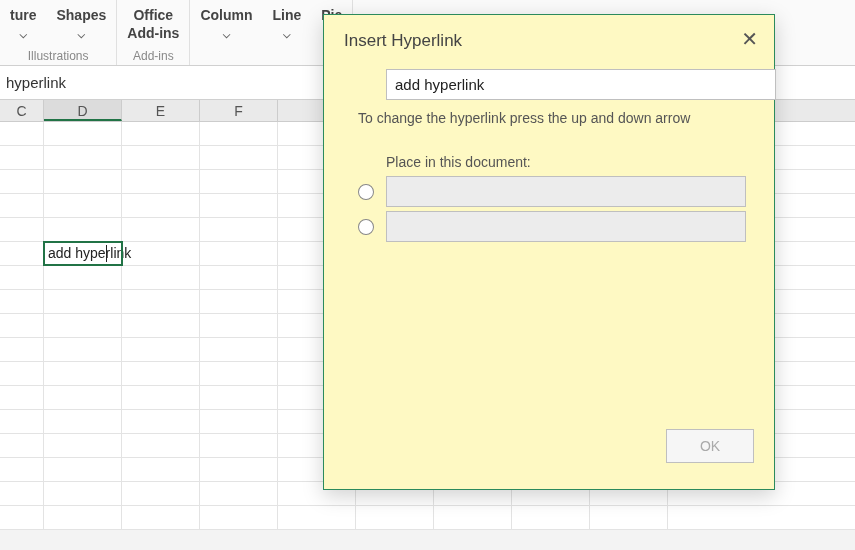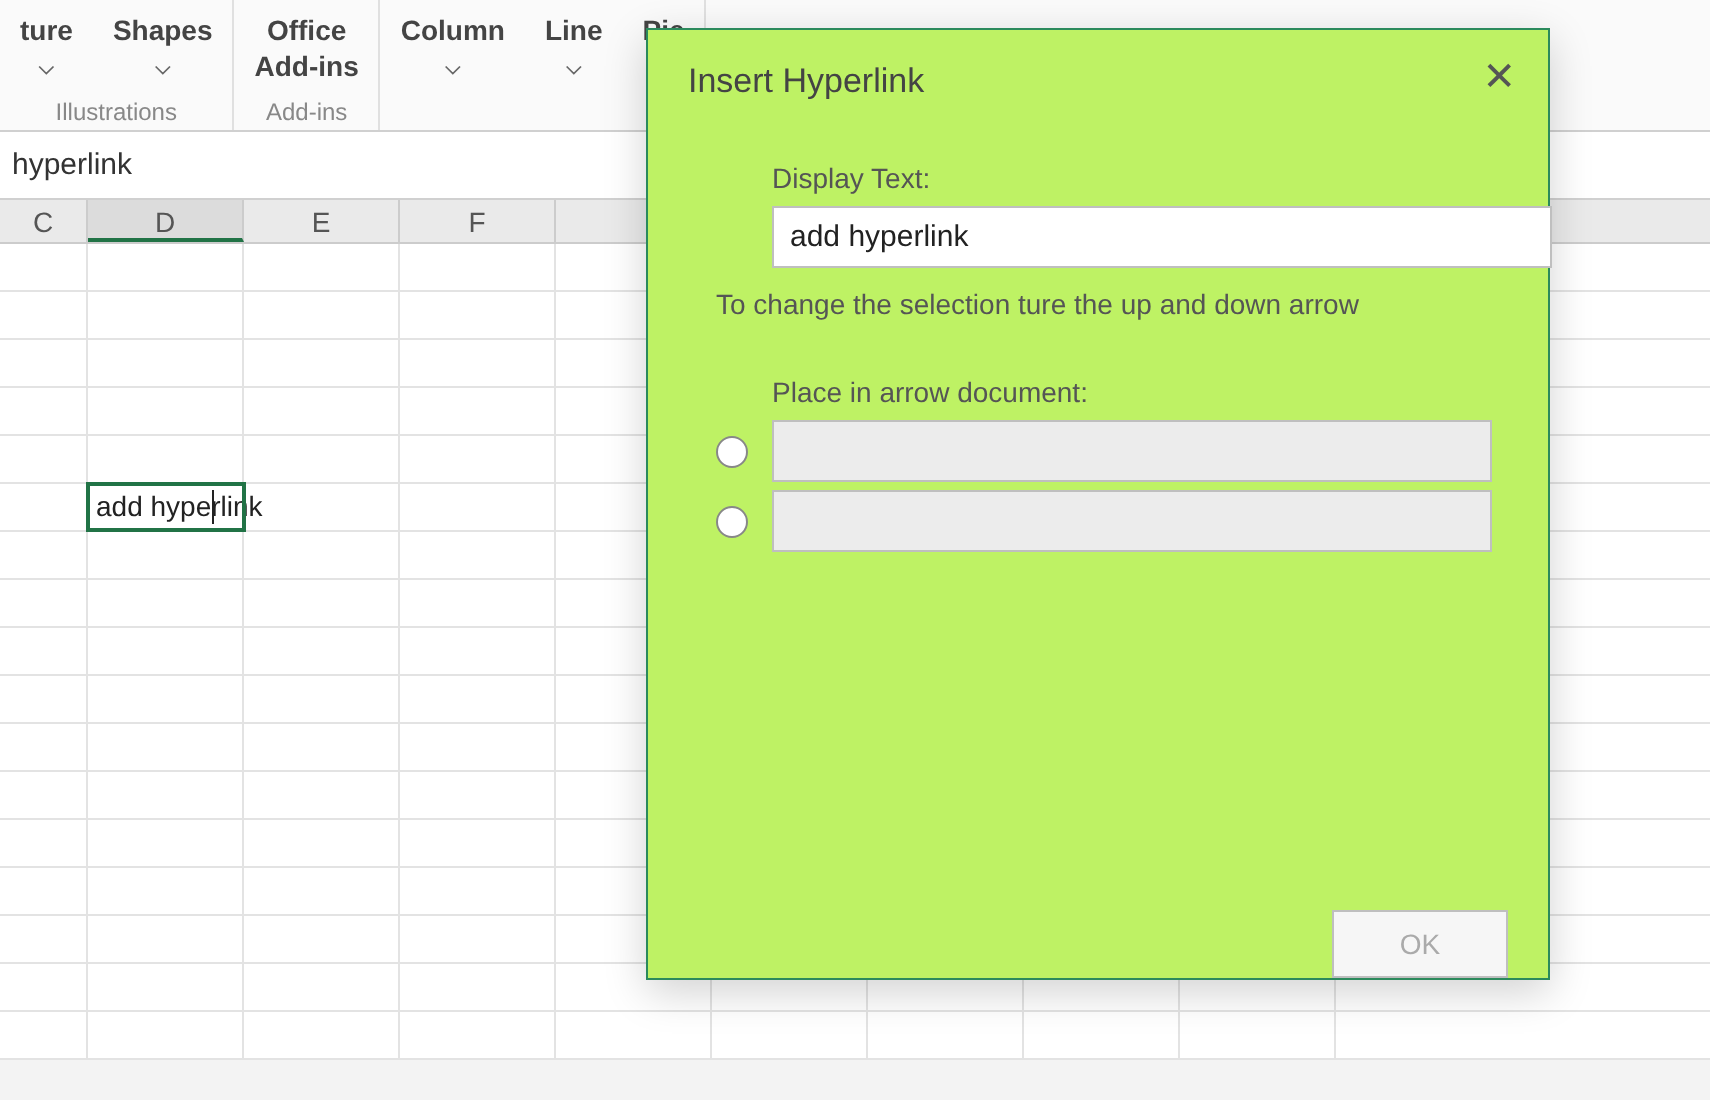--- a/index.html
+++ b/index.html
@@ -110,21 +110,21 @@
     width: 1px;
     background: #222;
   }
   
   .dialog {
     position: absolute;
     top: 14px;
     left: 323px;
     width: 452px;
     height: 476px;
-    background: #bef264;
+    background: #fef9c3;
     border: 1px solid #2b8a5c;
     box-shadow: 0 6px 20px rgba(0,0,0,0.18);
     z-index: 50;
   }
   .dialog-title {
     padding: 16px 20px 10px 20px;
     font-size: 17px;
     color: #444;
   }
   .dialog-close {
@@ -179,21 +179,21 @@
   }
   .radio.checked::after {
     content: "";
     width: 8px; height: 8px;
     border-radius: 50%;
     background: #1a73e8;
   }
   .radio-row .text-input { margin-left: 0; }
   .dialog-footer {
     position: absolute;
-    bottom: 0; right: 20px;
+    bottom: 26px; right: 20px;
     display: flex;
     gap: 20px;
   }
   .dlg-btn {
     min-width: 88px;
     padding: 8px 20px;
     border: 1px solid #bfbfbf;
     background: #fff;
     font-size: 14px;
     color: #444;
@@ -431,26 +431,25 @@
         <div class="cell" style="width: 78px;"></div>
         <div class="cell" style="width: 78px;"></div>
       </div>
     </div>
 </div>
 
 <div class="dialog">
   <div class="dialog-title">Insert Hyperlink</div>
   <div class="dialog-close">✕</div>
   <div class="dialog-body">
-    <div class="form-label">Display Text:</div>
     <input class="text-input" value="add hyperlink" style="">
-    <div class="hint">To change the selection ture the up and down arrow</div>
-
-
-    <div class="form-label" style="margin-left:28px; margin-top:28px;">Place in arrow document:</div>
+    <div class="hint">To change the hyperlink press the up and down arrow</div>
+
+
+    <div class="form-label" style="margin-left:28px; margin-top:28px;">Place in this document:</div>
     <div class="radio-row">
       <span class="radio"></span>
       <input class="text-input disabled" style="width: 362px;" disabled="" value="">
     </div>
 
     <div class="radio-row">
       <span class="radio"></span>
       <input class="text-input disabled" style="width: 362px;" disabled="" value="">
     </div>
   </div>

